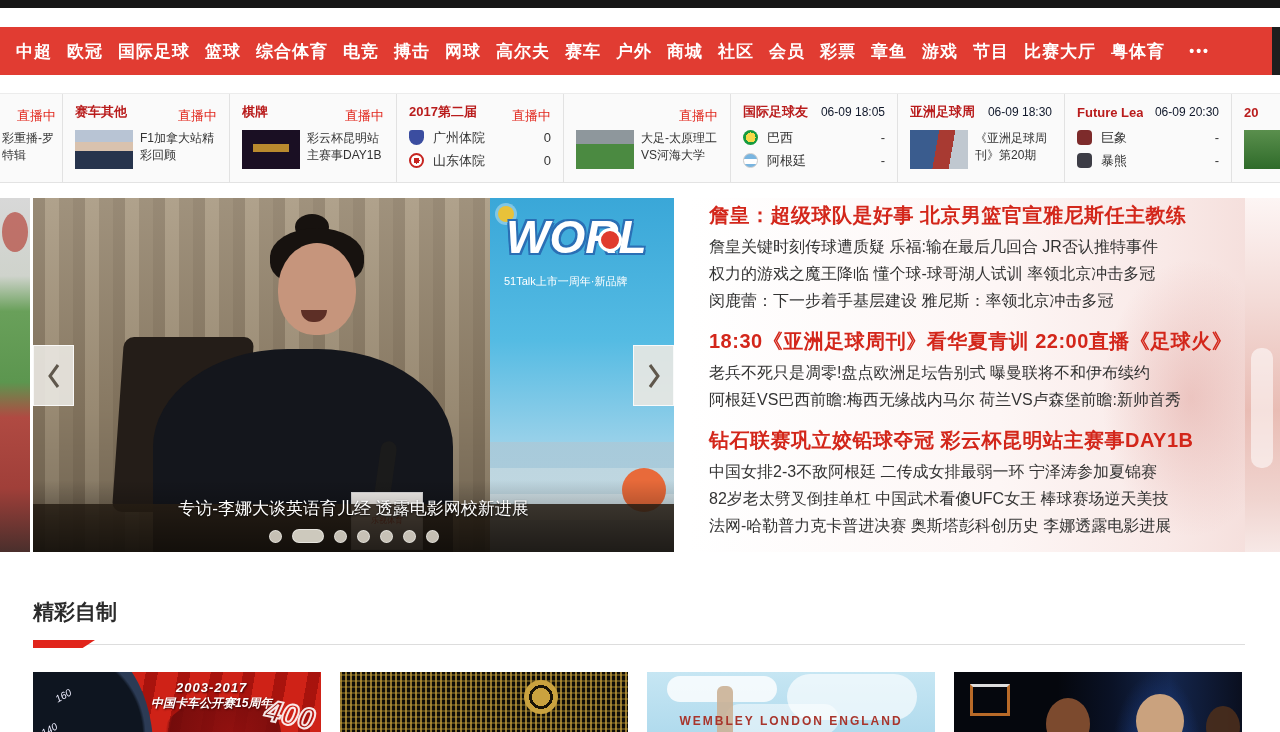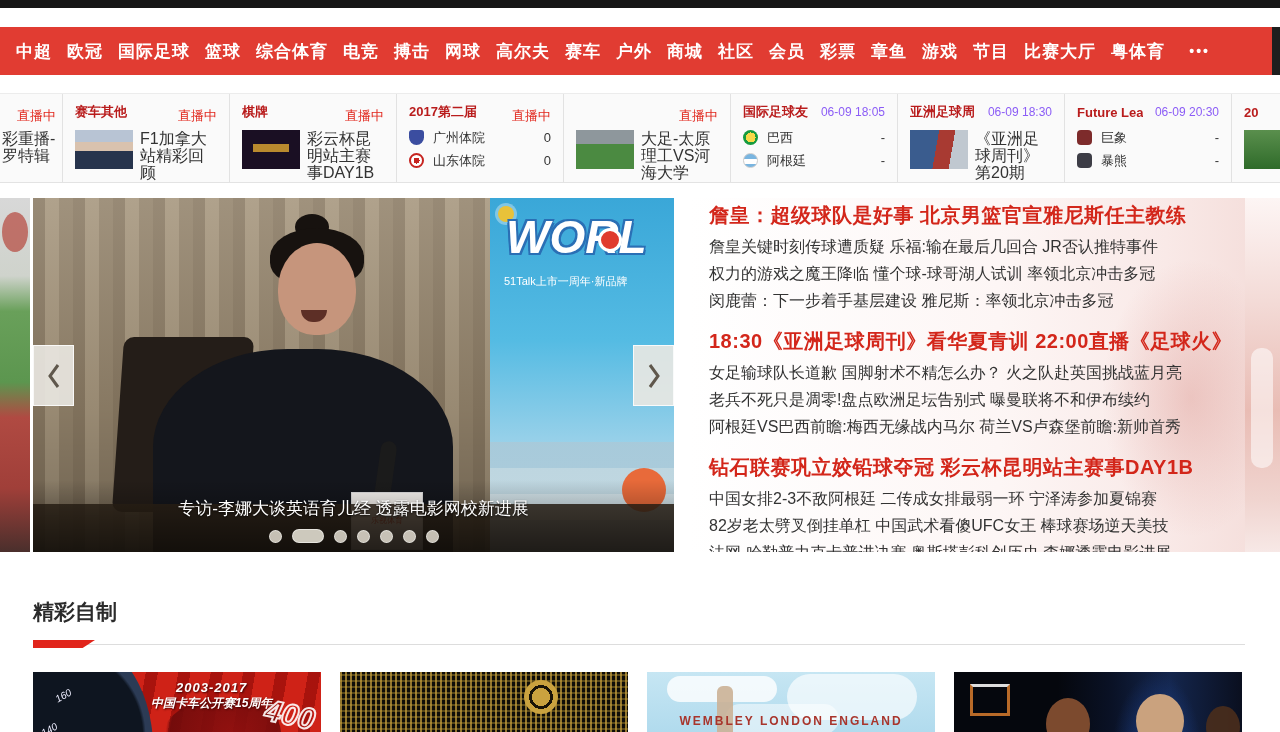--- a/index.html
+++ b/index.html
@@ -17,24 +17,24 @@
   
   .strip{position:absolute;top:93px;left:0;width:1280px;height:90px;background:#fafafa;
          border-top:1px solid #ececec;border-bottom:1px solid #e3e3e3;display:flex;
          overflow:hidden;box-sizing:border-box;}
   .live-card{flex:0 0 167px;box-sizing:border-box;border-right:1px solid #e2e2e2;
              padding:9px 12px 8px;cursor:pointer;}
   .live-card.clip-left{flex:0 0 63px;padding:9px 6px 8px 2px;}
   .card-head{display:flex;justify-content:space-between;align-items:center;height:18px;}
   .card-title{font-size:13px;font-weight:bold;color:#b91c1c;white-space:nowrap;overflow:hidden;max-width:96px;}
   .card-status{font-size:13px;color:#e1251b;flex:none;margin-top:8px;}
-  .card-time{font-size:12px;color:#8b5cf6;flex:none;}
+  .card-time{font-size:12px;color:#0f172a;flex:none;}
   .card-body{display:flex;margin-top:9px;}
   .mini-thumb{width:58px;height:39px;flex:none;margin-right:7px;background:#ccc;}
-  .card-text{font-size:16px;color:#333;line-height:17px;flex:1;}
+  .card-text{font-size:12px;color:#333;line-height:17px;flex:1;}
   .card-teams{margin-top:5px;}
   .team-row{display:flex;align-items:center;height:23px;font-size:13px;color:#333;}
   .badge{width:15px;height:15px;border-radius:50%;margin-right:9px;flex:none;}
   .badge-shield-blue{background:#3b4da0;border-radius:3px 3px 50% 50%;}
   .badge-ring-red{background:radial-gradient(circle,#c62420 0 3px,#fff 3px);border:2px solid #c62420;box-sizing:border-box;}
   .badge-brazil{background:radial-gradient(circle,#f8d849 0 5px,#169b3e 5px);}
   .badge-argentina{background:linear-gradient(180deg,#79b5e0 0 5px,#fff 5px 10px,#79b5e0 10px);border:1px solid #ccc;box-sizing:border-box;}
   .badge-elephant{background:#7d2b2b;border-radius:4px;}
   .badge-bear{background:#3d3d46;border-radius:4px;}
   .team-name{flex:1;}
@@ -335,21 +335,20 @@
 
 <div class="news-panel" id="news-list">
     <div class="news-block">
       <div class="news-headline">詹皇：超级球队是好事  北京男篮官宣雅尼斯任主教练</div>
       <div class="news-line">詹皇关键时刻传球遭质疑  乐福:输在最后几回合  JR否认推特事件</div>
       <div class="news-line">权力的游戏之魔王降临  懂个球-球哥湖人试训  率领北京冲击多冠</div>
       <div class="news-line">闵鹿蕾：下一步着手基层建设  雅尼斯：率领北京冲击多冠</div>
     </div>
     <div class="news-block">
       <div class="news-headline">18:30《亚洲足球周刊》看华夏青训  22:00直播《足球火》</div>
-      <div class="news-line">女足输球队长道歉  国脚射术不精怎么办？ 火之队赴英国挑战蓝月亮</div>
       <div class="news-line">老兵不死只是凋零!盘点欧洲足坛告别式  曝曼联将不和伊布续约</div>
       <div class="news-line">阿根廷VS巴西前瞻:梅西无缘战内马尔  荷兰VS卢森堡前瞻:新帅首秀</div>
     </div>
     <div class="news-block">
       <div class="news-headline">钻石联赛巩立姣铅球夺冠  彩云杯昆明站主赛事DAY1B</div>
       <div class="news-line">中国女排2-3不敌阿根廷  二传成女排最弱一环  宁泽涛参加夏锦赛</div>
       <div class="news-line">82岁老太劈叉倒挂单杠  中国武术看傻UFC女王  棒球赛场逆天美技</div>
       <div class="news-line">法网-哈勒普力克卡普进决赛  奥斯塔彭科创历史  李娜透露电影进展</div>
     </div>
   </div>

